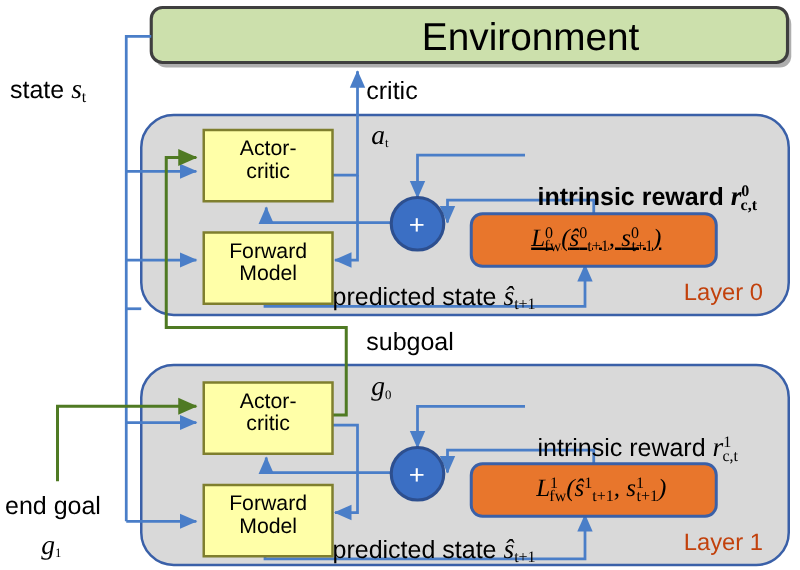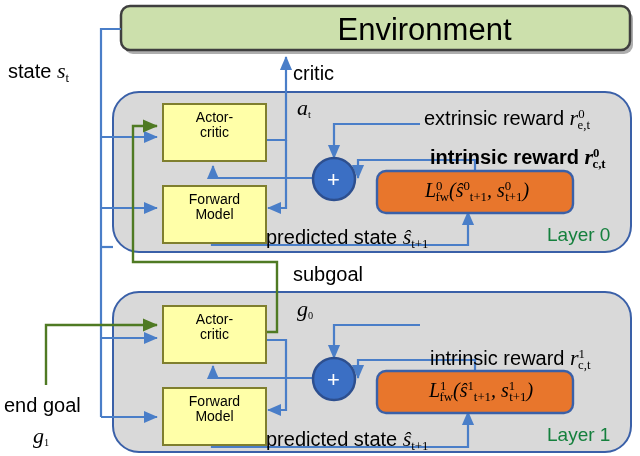--- a/index.html
+++ b/index.html
@@ -6,24 +6,24 @@
   body{width:640px;height:456px;overflow:hidden;
        font-family:"Liberation Sans",sans-serif;color:#000;}
   #stage{position:relative;width:640px;height:456px;}
   svg.layer{position:absolute;left:0;top:0;width:640px;height:456px;}
   .txt{position:absolute;white-space:nowrap;line-height:1;}
   .serif{font-family:"Liberation Serif",serif;font-style:italic;}
   .sub{font-size:.64em;vertical-align:-.28em;font-style:normal;}
   .sup{font-size:.64em;vertical-align:.55em;font-style:normal;}
   .boxlabel{position:absolute;text-align:center;line-height:1.04;}
   .env-text{font-size:31px;}
-  .node-text{font-size:14px;}
+  .node-text{font-size:17px;}
   .plain{font-size:20px;}
   .small-italic{font-size:22px;}
-  .layer-tag{font-size:19px;color:#15803d;}
+  .layer-tag{font-size:19px;color:#c2410c;}
   .formula{font-size:20px;color:#000;}
 </style>
 </head>
 <body>
 
 <div id="stage">
 
   <svg class="layer" viewBox="0 0 640 456">
     <defs>
       <marker id="ab" markerWidth="7" markerHeight="7" refX="6" refY="3.2" orient="auto" markerUnits="strokeWidth">
@@ -122,28 +122,25 @@
   <div class="boxlabel node-text" style="left:163px;top:110px;width:103px;">
     <span>Actor-</span><br>
     <span>critic</span>
   </div>
   <div class="boxlabel node-text" style="left:163px;top:192px;width:103px;">
     <span>Forward</span><br>
     <span>Model</span>
   </div>
   <div class="txt" style="left:327px;top:169px;color:#fff;font-size:22px;">+</div>
 
-  <div class="txt plain" style="left:424px;top:107px;">
-    <span>extrinsic reward </span><span class="serif small-italic">r</span><span class="serif sup">0</span><span class="serif sub" style="margin-left:-7px">e,t</span>
-  </div>
   <div class="txt plain" style="left:430px;top:146px;font-weight:bold;">
     <span>intrinsic reward </span><span class="serif small-italic">r</span><span class="serif sup">0</span><span class="serif sub" style="margin-left:-7px">c,t</span>
   </div>
 
-  <div class="boxlabel formula serif" style="left:377px;top:180px;width:200px;">
+  <div class="boxlabel formula serif" style="left:377px;top:180px;width:200px;text-decoration:underline;">
     <span>L</span><span class="sup">0</span><span class="sub" style="margin-left:-7px">fw</span><span>(</span><span>ŝ</span><span class="sup">0</span><span class="sub">t+1</span><span>, </span><span>s</span><span class="sup">0</span><span class="sub" style="margin-left:-6px">t+1</span><span>)</span>
   </div>
 
   <div class="txt plain" style="left:266px;top:226px;">
     <span>predicted state </span><span class="serif small-italic">ŝ</span><span class="serif sub">t+1</span>
   </div>
   <div class="txt layer-tag" style="left:547px;top:225px;">Layer 0</div>
 
   <div class="boxlabel node-text" style="left:163px;top:312px;width:103px;">
     <span>Actor-</span><br>

